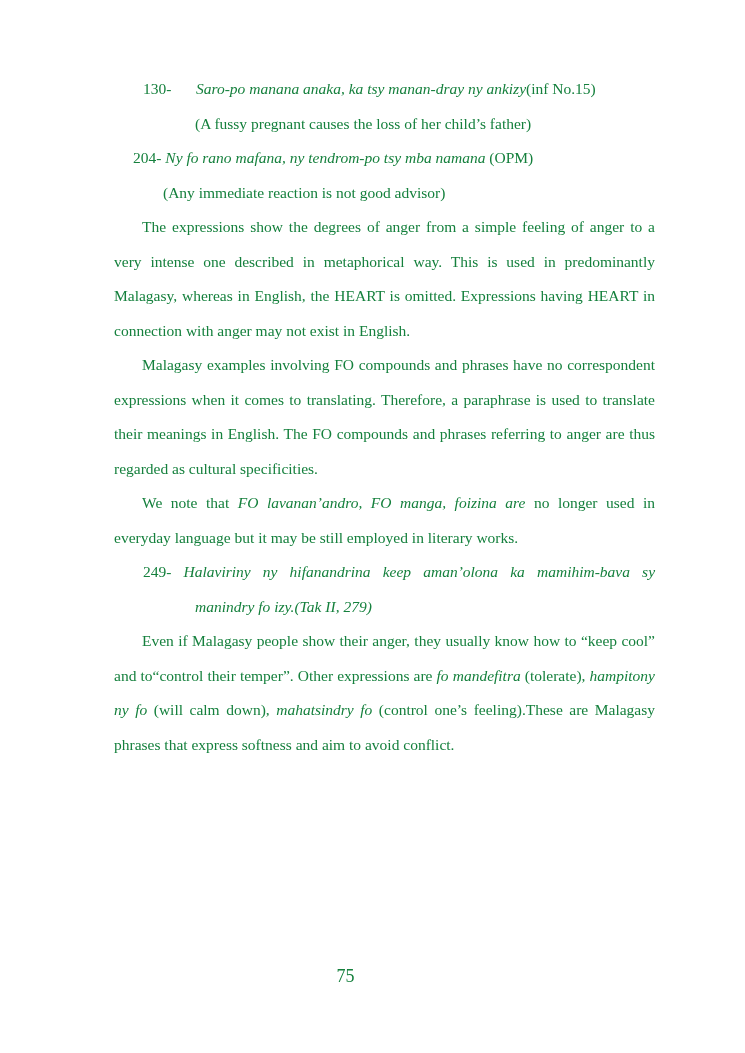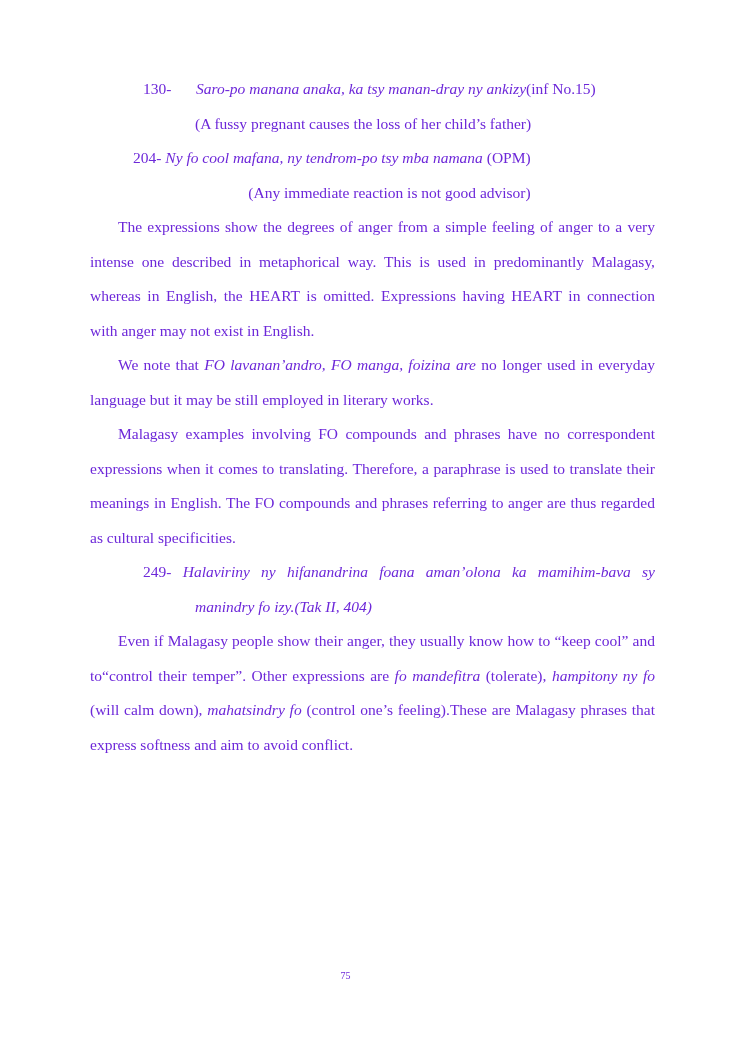--- a/index.html
+++ b/index.html
@@ -6,79 +6,79 @@
     margin: 0;
     padding: 0;
     background: #ffffff;
   }
   .page {
     position: relative;
     width: 745px;
     height: 1053px;
     background: #ffffff;
     font-family: "Liberation Serif", "DejaVu Serif", serif;
-    color: #6d28d9;
+    color: #15803d;
     overflow: hidden;
   }
   .text-block {
     position: absolute;
     left: 90px;
     top: 72px;
     width: 565px;
     font-size: 15.5px;
     line-height: 34.5px;
   }
-  .blk { white-space: normal; }
+  .blk { white-space: normal; margin-left: 24px; }
   .it { font-style: italic; }
 
   
   .ex-tab { margin-left: 53px; }
   .ex-tab .num { display: inline-block; width: 53px; }
 
   
   .ex-run { margin-left: 43px; }
 
   
   .ex-just {
     margin-left: 53px;
     text-align: justify;
     text-align-last: justify;
   }
 
   
   .cont  { margin-left: 105px; }
-  .cont2 { margin-left: 34px; text-align: center; }
+  .cont2 { margin-left: 73px; }
 
   
   .para {
     text-align: justify;
     text-indent: 28px;
   }
   .plain { }
 
   .page-footer {
     position: absolute;
     top: 965px;
     left: 0;
     width: 691px;
     text-align: center;
-    font-size: 10px;
+    font-size: 18px;
     line-height: 22px;
   }
 </style>
 </head>
 <body>
 
 <div class="page">
   <div class="text-block">
       <div class="blk ex-tab"><span class="num">130-</span><span class="it">Saro-po manana anaka, ka tsy manan-dray ny ankizy</span><span>(inf No.15)</span></div>
       <div class="blk cont"><span>(A fussy pregnant causes the loss of her child’s father)</span></div>
-      <div class="blk ex-run"><span class="num">204-</span> <span class="it">Ny fo cool mafana, ny tendrom-po tsy mba namana </span><span>(OPM)</span></div>
+      <div class="blk ex-run"><span class="num">204-</span> <span class="it">Ny fo rano mafana, ny tendrom-po tsy mba namana </span><span>(OPM)</span></div>
       <div class="blk cont2"><span>(Any immediate reaction is not good advisor)</span></div>
       <div class="blk para"><span>The expressions show the degrees of anger from a simple feeling of anger to a very intense one described in metaphorical way. This is used in predominantly Malagasy, whereas in English, the HEART is omitted. Expressions having HEART in connection with anger may not exist in English.</span></div>
+      <div class="blk para"><span>Malagasy examples involving FO compounds and phrases have no correspondent expressions when it comes to translating. Therefore, a paraphrase is used to translate their meanings in English. The FO compounds and phrases referring to anger are thus regarded as cultural specificities.</span></div>
       <div class="blk para"><span>We note that </span><span class="it">FO lavanan’andro, FO manga, foizina are</span><span> no longer used in everyday language but it may be still employed in literary works.</span></div>
-      <div class="blk para"><span>Malagasy examples involving FO compounds and phrases have no correspondent expressions when it comes to translating. Therefore, a paraphrase is used to translate their meanings in English. The FO compounds and phrases referring to anger are thus regarded as cultural specificities.</span></div>
-      <div class="blk ex-just"><span class="num">249-</span> <span class="it">Halaviriny ny hifanandrina foana aman’olona ka mamihim-bava sy</span></div>
-      <div class="blk cont"><span class="it">manindry fo izy.(Tak II, 404)</span></div>
+      <div class="blk ex-just"><span class="num">249-</span> <span class="it">Halaviriny ny hifanandrina keep aman’olona ka mamihim-bava sy</span></div>
+      <div class="blk cont"><span class="it">manindry fo izy.(Tak II, 279)</span></div>
       <div class="blk para"><span>Even if Malagasy people show their anger, they usually know how to “keep cool” and to“control their temper”. Other expressions are </span><span class="it">fo mandefitra</span><span> (tolerate), </span><span class="it">hampitony ny fo</span><span> (will calm down), </span><span class="it">mahatsindry fo</span><span> (control one’s feeling).These are Malagasy phrases that express softness and aim to avoid conflict.</span></div>
     </div>
   <div class="page-footer">75</div>
 </div>
 
 </body></html>

